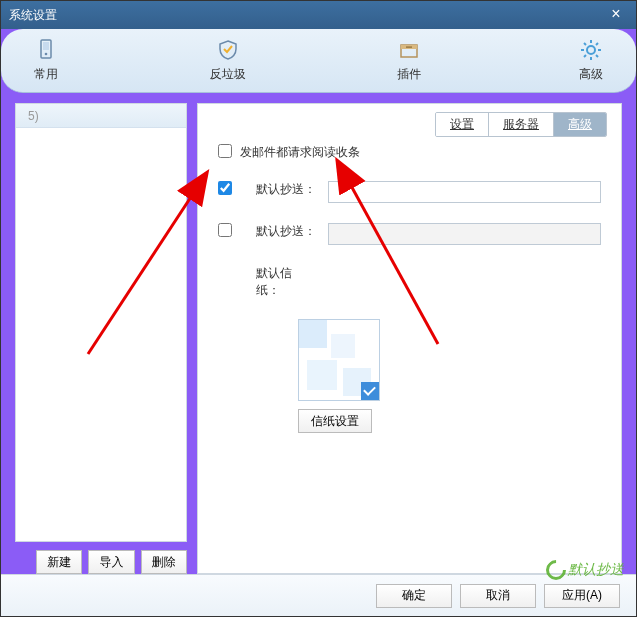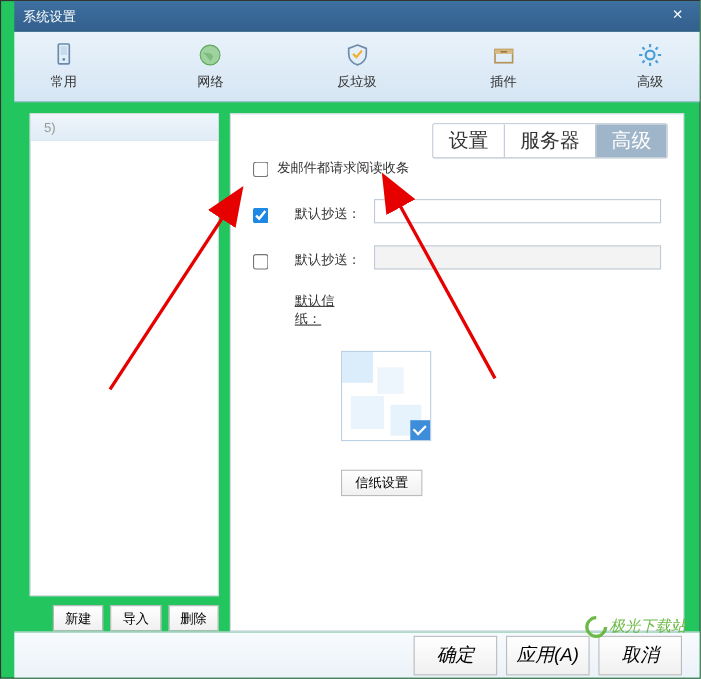--- a/index.html
+++ b/index.html
@@ -1,51 +1,51 @@
 <!DOCTYPE html>
 <html><head>
 <meta charset="utf-8">
 <style>
   * { box-sizing: border-box; margin: 0; padding: 0; }
   body { font-family: "Microsoft YaHei", Tahoma, sans-serif; font-size: 12px; background: #fff; width: 637px; height: 617px; overflow: hidden; }
-  .window { width: 637px; height: 617px; border: 1px solid #333; display: flex; flex-direction: column; background: #22c55e; padding-left: 12px; }
+  .window { width: 637px; height: 617px; border: 1px solid #333; display: flex; flex-direction: column; background: #8b5cf6; }
   .titlebar { height: 28px; background: linear-gradient(#3d6fa0, #335f8c); color: #fff; display: flex; align-items: center; padding: 0 8px; font-size: 12px; }
   .titlebar .title { flex: 1; }
   .close-btn { width: 24px; height: 20px; text-align: center; color: #fff; font-size: 16px; line-height: 18px; cursor: pointer; }
-  .toolbar { height: 64px; background: linear-gradient(#e9f2fa, #d6e6f4); border-bottom: 1px solid #a8c2db; display: flex; align-items: center; padding: 0 12px; gap: 0; justify-content: space-between; }
+  .toolbar { height: 64px; background: linear-gradient(#e9f2fa, #d6e6f4); border-bottom: 1px solid #a8c2db; display: flex; align-items: center; padding: 0 12px; gap: 0; justify-content: space-between; border-radius: 22px; }
   .tab-btn { min-width: 66px; height: 58px; display: flex; flex-direction: column; align-items: center; justify-content: center; gap: 4px; font-size: 12px; color: #333; border: 1px solid transparent; border-radius: 3px; cursor: pointer; padding: 4px 6px; }
   .tab-btn.active { background: linear-gradient(#f4f9fe,#dfeefa); border: 1px solid #9ec0de; box-shadow: inset 0 0 0 1px #fff; }
   .tab-icon { width: 24px; height: 24px; display: flex; align-items: center; justify-content: center; }
   .content { flex: 1; padding: 10px 14px 0 14px; display: flex; gap: 10px; position: relative; }
   .left-panel { width: 172px; display: flex; flex-direction: column; }
   .acct-list { flex: 1; background: #fff; border: 1px solid #cfd8e1; }
   .acct-item { height: 24px; line-height: 24px; padding-left: 12px; background: linear-gradient(#eef5fb,#e0ecf6); border-bottom: 1px solid #d4e1ee; color: #999; }
   .left-btns { display: flex; gap: 6px; margin-top: 8px; margin-left: 21px; }
   .left-btns button { flex: 1; height: 24px; background: linear-gradient(#fff,#f0f0f0); border: 1px solid #bbb; font-size: 12px; cursor: pointer; padding: 0 2px; }
   .right-panel { flex: 1; border: 1px solid #cfd8e1; background: #fff; position: relative; padding: 40px 20px 20px 20px; }
   .subtabs { position: absolute; top: 8px; right: 14px; display: flex; border: 1px solid #b8c4d0; border-radius: 2px; overflow: hidden; }
-  .subtab { padding: 3px 14px; font-size: 18px; background: #fff; border-right: 1px solid #b8c4d0; color: #333; cursor: pointer; }
+  .subtab { padding: 3px 14px; font-size: 12px; background: #fff; border-right: 1px solid #b8c4d0; color: #333; cursor: pointer; text-decoration: underline; }
   .subtab:last-child { border-right: 0; }
   .subtab.active { background: #9fb5c9; color: #fff; }
-  .form-row { display: flex; align-items: flex-end; margin-bottom: 20px; color: #333; }
+  .form-row { display: flex; align-items: flex-start; margin-bottom: 20px; color: #333; }
   .form-row input[type=checkbox] { width: 14px; height: 14px; margin-right: 8px; accent-color: #1e88e5; }
   .lbl { width: 72px; margin-left: 16px; }
   .txt { flex: 1; height: 22px; border: 1px solid #bfcad5; background: #fff; padding: 0 4px; }
   .txt.disabled { background: #f3f3f3; }
   .stationery { width: 82px; height: 82px; border: 1px solid #bcd0e3; margin-left: 80px; position: relative; background: #fff; }
   .stationery .sq { position: absolute; background: #dbecfb; }
   .stationery .s1 { left: 0; top: 0; width: 28px; height: 28px; }
   .stationery .s2 { left: 32px; top: 14px; width: 24px; height: 24px; opacity:.5;}
   .stationery .s3 { left: 8px; top: 40px; width: 30px; height: 30px; opacity:.6;}
   .stationery .s4 { left: 44px; top: 48px; width: 28px; height: 28px; opacity:.7;}
   .stationery .chk-mark { position: absolute; right: 0; bottom: 0; width: 18px; height: 18px; background: #3e8ddb; }
   .stationery .chk-mark::after { content: ""; position: absolute; left: 5px; top: 2px; width: 5px; height: 9px; border: solid #fff; border-width: 0 2px 2px 0; transform: rotate(45deg); }
-  .stationery-btn { margin-left: 80px; margin-top: 26px; height: 24px; padding: 0 12px; background: linear-gradient(#fff,#f0f0f0); border: 1px solid #bbb; font-size: 12px; cursor: pointer; }
+  .stationery-btn { margin-left: 80px; margin-top: 8px; height: 24px; padding: 0 12px; background: linear-gradient(#fff,#f0f0f0); border: 1px solid #bbb; font-size: 12px; cursor: pointer; }
   .footer { height: 42px; border-top: 1px solid #cfd8e1; background: linear-gradient(#f8fbfe,#ebf2f8); display: flex; align-items: center; justify-content: flex-end; padding: 0 16px; gap: 8px; position: relative; }
-  .footer button { width: 76px; height: 36px; background: linear-gradient(#fff,#f0f0f0); border: 1px solid #bbb; font-size: 17px; cursor: pointer; font-style: italic; }
+  .footer button { width: 76px; height: 24px; background: linear-gradient(#fff,#f0f0f0); border: 1px solid #bbb; font-size: 12px; cursor: pointer; }
   .watermark { position: absolute; right: 12px; bottom: 36px; color: #5fb336; font-size: 14px; font-style: italic; pointer-events: none; display:flex; align-items:center; gap:2px; opacity: .9;}
   .watermark .g { width:20px; height:20px; border:3px solid #5fb336; border-radius:50%; border-top-color: transparent; transform: rotate(45deg); }
   svg { display:block; }
   .arrow { position: absolute; pointer-events: none; }
 </style>
 </head>
 <body>
 
 <div class="window">
   <div class="titlebar">
@@ -56,29 +56,20 @@
   <div class="toolbar">
     <div class="tab-btn">
       <span class="tab-icon">
         <svg width="20" height="22" viewBox="0 0 20 22">
             <rect x="5" y="1" width="10" height="18" rx="1" fill="none" stroke="#6b8aab" stroke-width="1.5"></rect>
             <rect x="7" y="3" width="6" height="8" fill="#c7daee"></rect>
             <circle cx="10" cy="15" r="1.3" fill="#6b8aab"></circle>
           </svg>
       </span>
       <span>常用</span>
-    </div>
-    <div class="tab-btn">
-      <span class="tab-icon">
-        <svg width="22" height="22" viewBox="0 0 22 22">
-            <circle cx="11" cy="11" r="9" fill="#9ed29e" stroke="#5fa85f" stroke-width="1"></circle>
-            <path d="M4 8c3 2 7 0 9 3s-2 4-1 6" fill="#5fa85f" opacity=".5"></path>
-          </svg>
-      </span>
-      <span>网络</span>
     </div>
     <div class="tab-btn">
       <span class="tab-icon">
         <svg width="22" height="22" viewBox="0 0 22 22">
             <path d="M11 2l8 3v5c0 5-3.5 9-8 10-4.5-1-8-5-8-10V5z" fill="none" stroke="#6b8aab" stroke-width="1.5"></path>
             <path d="M7 10l3 3 5-6" fill="none" stroke="#f0b030" stroke-width="2"></path>
           </svg>
       </span>
       <span>反垃圾</span>
     </div>
@@ -143,21 +134,21 @@
       </div>
 
       <div class="form-row">
         <input type="checkbox" style="">
         <span class="lbl">默认抄送：</span>
         <input class="txt disabled" type="text" disabled="" value="" style="">
       </div>
 
       <div class="form-row" style="align-items:flex-start;">
         <span style="width:22px;"></span>
-        <span class="lbl" style="width:58px;text-decoration:underline;">默认信纸：</span>
+        <span class="lbl" style="width:58px;">默认信纸：</span>
       </div>
       <div class="stationery">
         <div class="sq s1"></div>
           <div class="sq s2"></div>
           <div class="sq s3"></div>
           <div class="sq s4"></div>
         <div class="chk-mark"></div>
       </div>
       <button class="stationery-btn">信纸设置</button>
 
@@ -177,19 +168,19 @@
             </marker>
           </defs>
         <line x1="200" y1="200" x2="100" y2="18" stroke="#e60000" stroke-width="3" marker-end="url(#ah2)"></line>
       </svg>
     </div>
   </div>
 
   <div class="footer">
     <div class="watermark">
       <span class="g"></span>
-      <span>极光下载站</span>
+      <span>默认抄送</span>
     </div>
     <button>确定</button>
+    <button>取消</button>
     <button>应用(A)</button>
-    <button>取消</button>
   </div>
 </div>
 
 </body></html>

